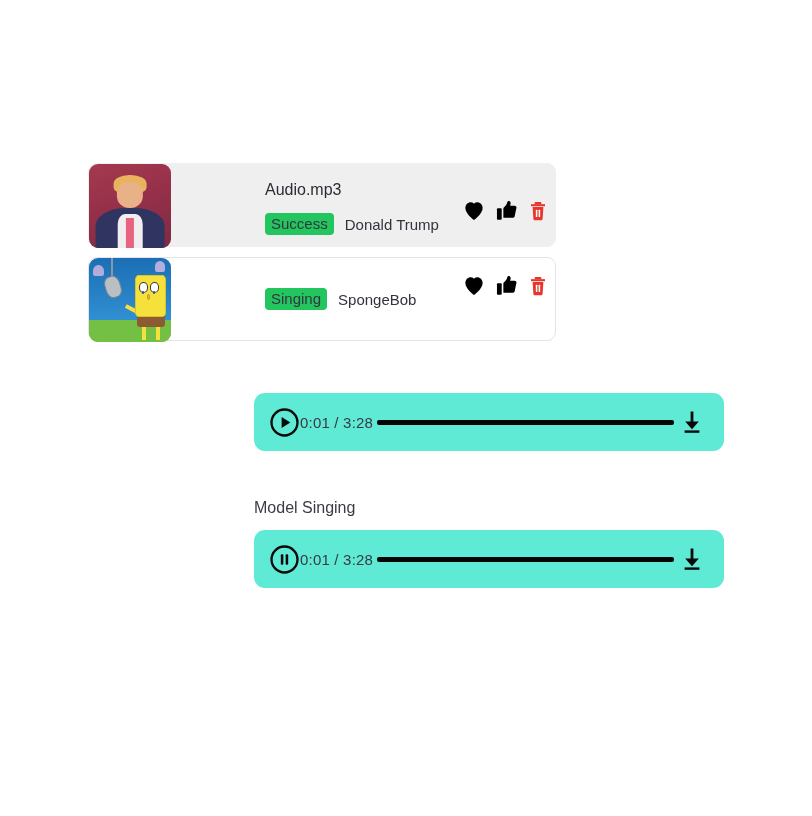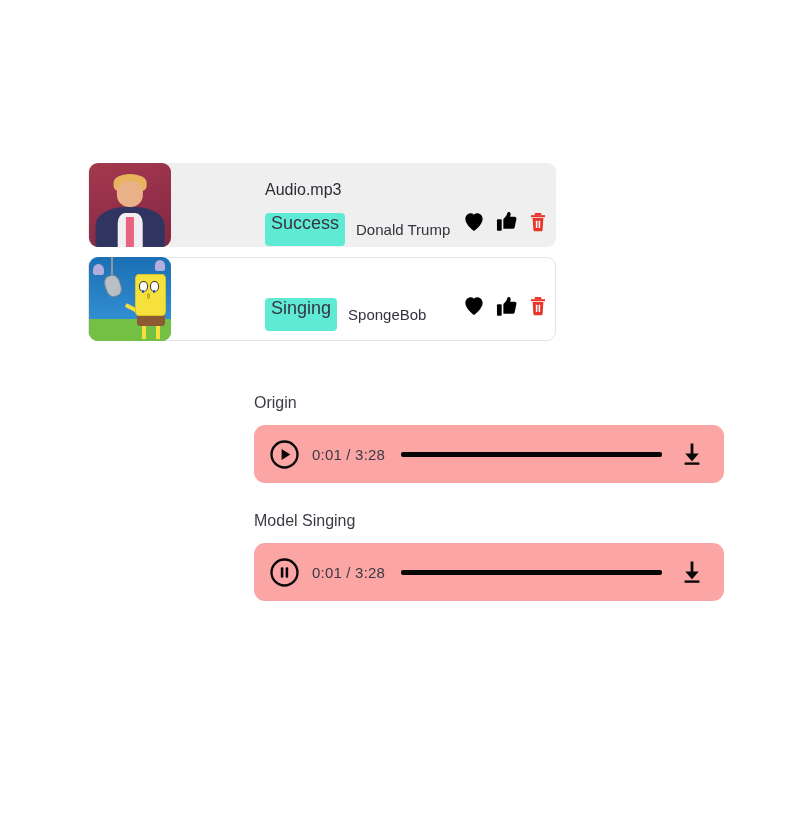--- a/index.html
+++ b/index.html
@@ -25,21 +25,21 @@
     left: 88px;
     top: 163px;
     width: 468px;
   }
 
   .file-card {
     position: relative;
     height: 84px;
     border-radius: 9px;
     display: flex;
-    align-items: center;
+    align-items: flex-start;
     margin-bottom: 10px;
   }
   .file-card.selected {
     background: #efefef;
     border: 1px solid #efefef;
   }
   .file-card.plain {
     background: #ffffff;
     border: 1px solid #e3e3ec;
   }
@@ -223,25 +223,25 @@
   }
 
   .file-meta {
     margin-top: 14px;
     display: flex;
     align-items: center;
     gap: 11px;
   }
 
   .badge {
-    background: #5eead4;
+    background: #22c55e;
     color: #353540;
-    font-size: 18px;
+    font-size: 15px;
     line-height: 13px;
-    padding: 4px 6px 16px 6px;
+    padding: 4px 6px 5px 6px;
     border-radius: 4px;
     white-space: nowrap;
   }
 
   .speaker {
     font-size: 15px;
     color: #33333d;
     white-space: nowrap;
   }
 
@@ -251,37 +251,36 @@
     bottom: 14px;
     display: flex;
     align-items: center;
     gap: 11px;
   }
   .act { line-height: 0; cursor: pointer; display: block; }
 
   
   .player-block { position: absolute; left: 254px; width: 470px; }
   #origin-block { top: 393px; }
-  #model-block  { top: 511px; }
+  #model-block  { top: 498px; }
 
   .player-label {
     font-size: 16px;
     color: #3b3b45;
     margin-bottom: 13px;
     line-height: 19px;
   }
 
   .player-bar {
     height: 58px;
-    background: #fca5a5;
+    background: #5eead4;
     border-radius: 11px;
     display: flex;
     align-items: center;
     padding: 0 18px 0 15px;
-    gap: 12px;
   }
 
   .pp-btn { line-height: 0; cursor: pointer; flex: none; }
 
   .time {
     font-size: 15px;
     color: #3a3a44;
     white-space: nowrap;
     flex: none;
     letter-spacing: .2px;
@@ -397,21 +396,20 @@
               <rect x="10.7" y="9.6" width="1.7" height="8" rx=".6" fill="#ffffff"></rect>
             </svg>
           </span>
         </div>
       </div>
     </div>
 
   </div>
 
   <div class="player-block" id="origin-block">
-    <div class="player-label">Origin</div>
     <div class="player-bar">
       <span class="pp-btn">
         <svg width="31" height="31" viewBox="0 0 32 32">
           <circle cx="16" cy="16" r="13.4" fill="none" stroke="#0a0a0a" stroke-width="2.4"></circle>
           <path d="M13 10.4l9 5.6-9 5.6z" fill="#0a0a0a"></path>
         </svg>
       </span>
       <span class="time">0:01 / 3:28</span>
       <span class="track">
         <span class="track-line"></span>

